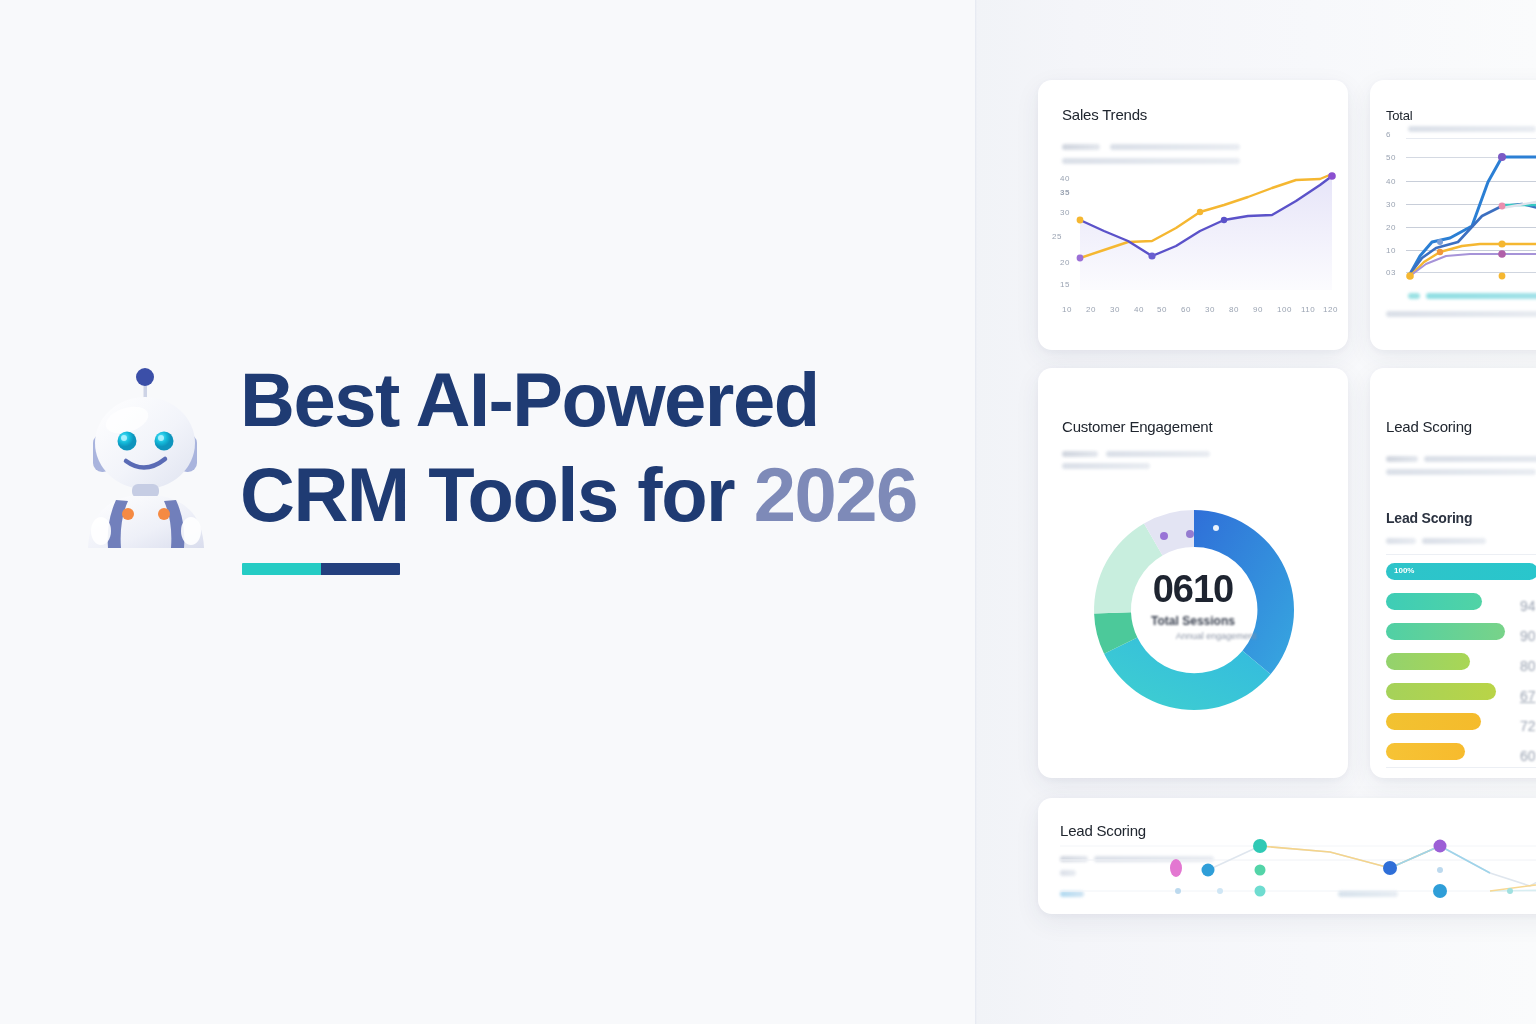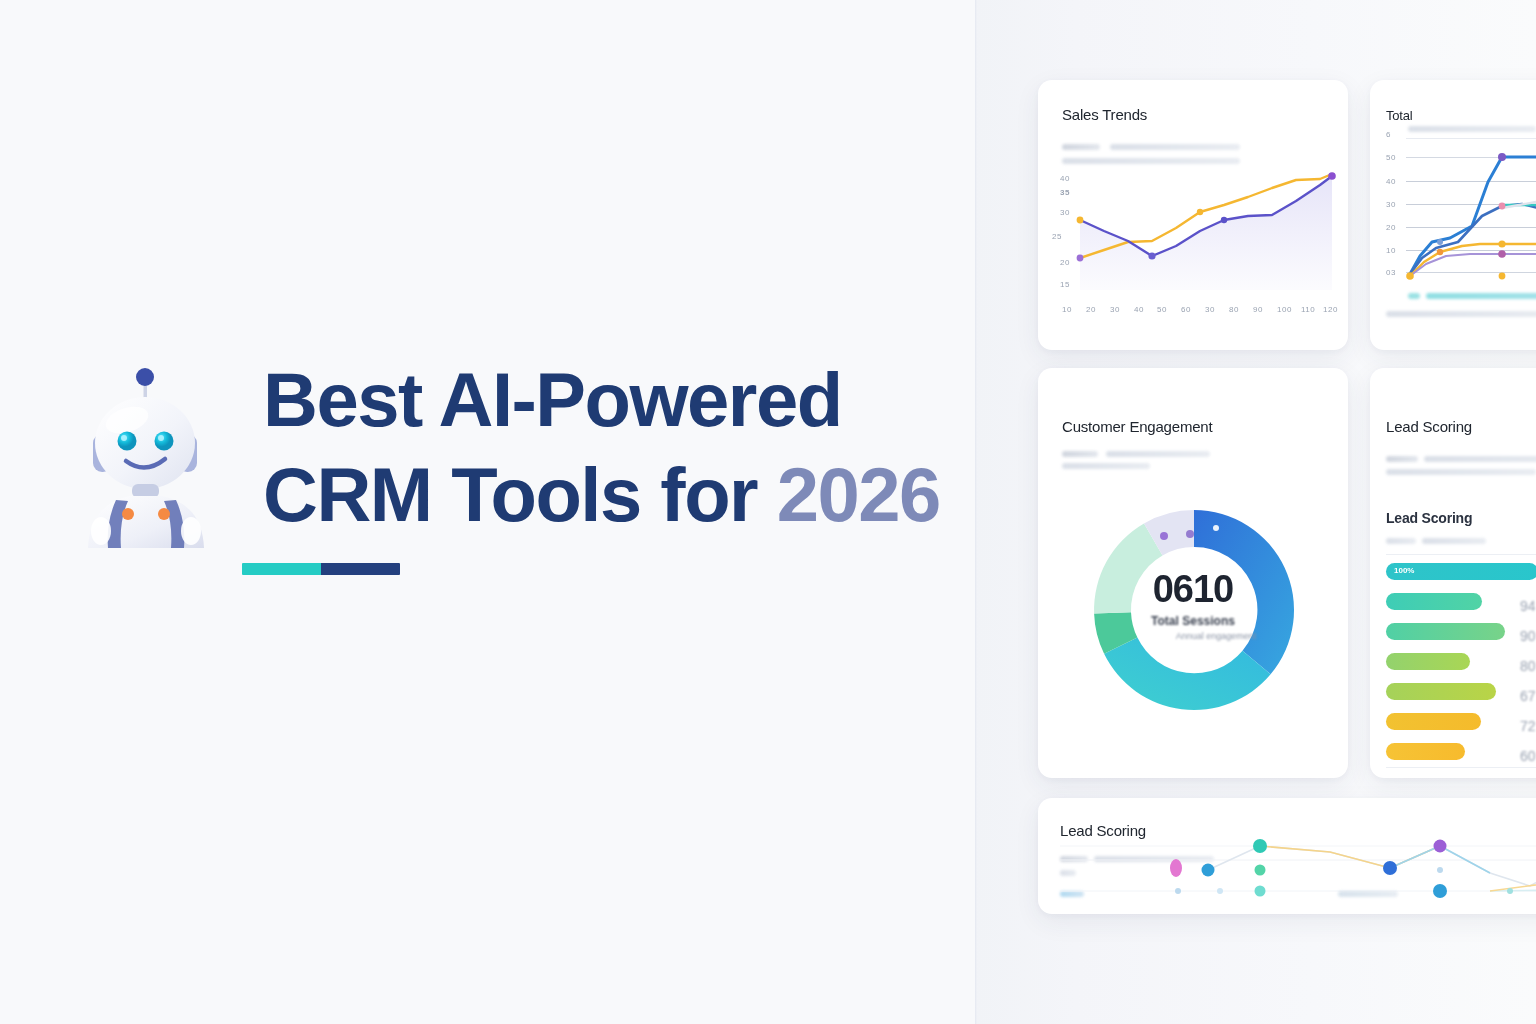--- a/index.html
+++ b/index.html
@@ -20,21 +20,20 @@
     position:absolute;left:975px;top:0;width:2px;height:1024px;
     background:linear-gradient(90deg,rgba(226,230,240,.85),rgba(226,230,240,0));
   }
 
   
   .hero{position:absolute;left:0;top:0;width:975px;height:1024px;}
   .headline{
     position:absolute;left:240px;top:352px;width:730px;
     font-size:76px;line-height:1.25;font-weight:700;letter-spacing:-1.5px;
     color:#1f3b73;
-    margin-left:23px;
   }
   .headline .year{color:#7e8ab8;}
   .accent-bar{
     position:absolute;left:242px;top:563px;width:158px;height:12px;
     display:flex;border-radius:1px;overflow:hidden;
   }
   .accent-bar .seg-a{width:50%;background:#25ccc4;}
   .accent-bar .seg-b{width:50%;background:#24407e;}
 
   
@@ -317,21 +316,21 @@
     <div class="bar-row" style="left:16px;top:225px;width:96px;background:linear-gradient(90deg,#3ecdb6,#51d3a5);"></div>
     <div class="bar-row" style="left:16px;top:255px;width:119px;background:linear-gradient(90deg,#50d0a5,#78d389);"></div>
     <div class="bar-row" style="left:16px;top:285px;width:84px;background:linear-gradient(90deg,#93d26d,#a9d655);"></div>
     <div class="bar-row" style="left:16px;top:315px;width:110px;background:linear-gradient(90deg,#a5d25a,#b9d447);"></div>
     <div class="bar-row" style="left:16px;top:345px;width:95px;background:linear-gradient(90deg,#f2c231,#f5bb2c);"></div>
     <div class="bar-row" style="left:16px;top:375px;width:79px;background:linear-gradient(90deg,#f6c335,#f7bb2d);"></div>
 
     <div class="bar-val" style="left:150px;top:230px;">94</div>
     <div class="bar-val" style="left:150px;top:260px;">90</div>
     <div class="bar-val" style="left:150px;top:290px;">80</div>
-    <div class="bar-val" style="left:150px;top:320px;">67</div>
+    <div class="bar-val" style="left:150px;top:320px;text-decoration:underline;">67</div>
     <div class="bar-val" style="left:150px;top:350px;">72</div>
     <div class="bar-val" style="left:150px;top:380px;">60</div>
 
     <div class="grid-line" style="left:16px;top:399px;width:234px;"></div>
   </div>
 
   <div class="card" id="card-leadscatter">
     <div class="card-title">Lead Scoring</div>
     <div class="blur-line dark" style="left:22px;top:58px;width:28px;"></div>
     <div class="blur-line" style="left:56px;top:58px;width:120px;"></div>

